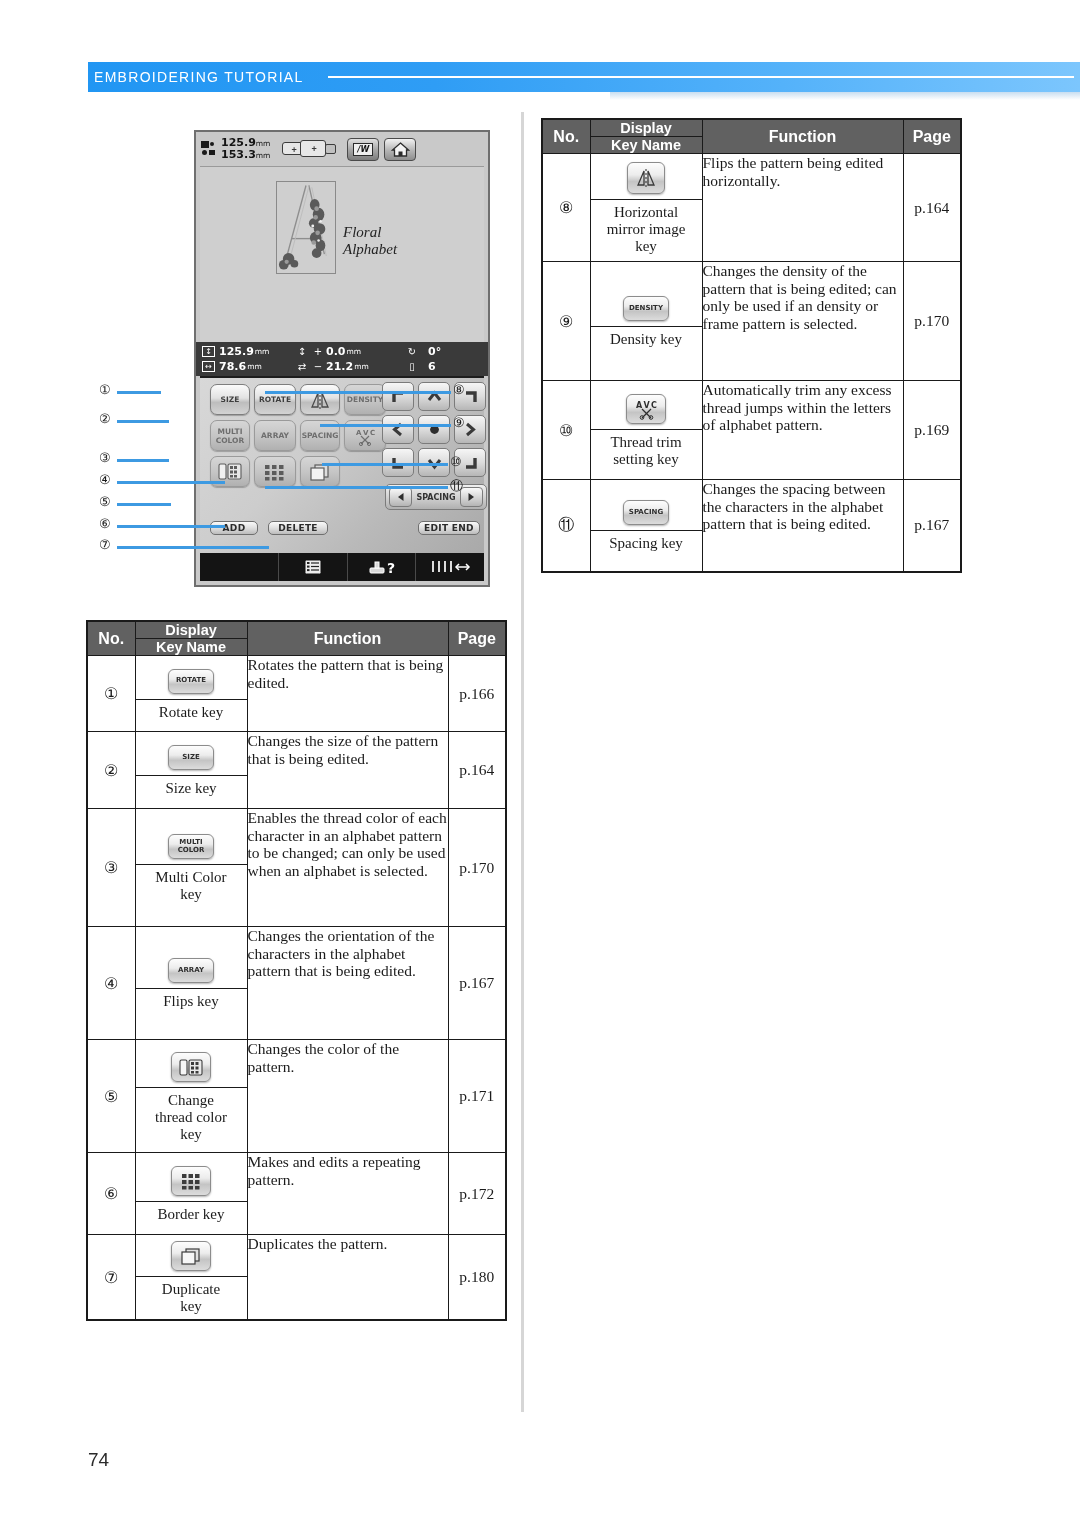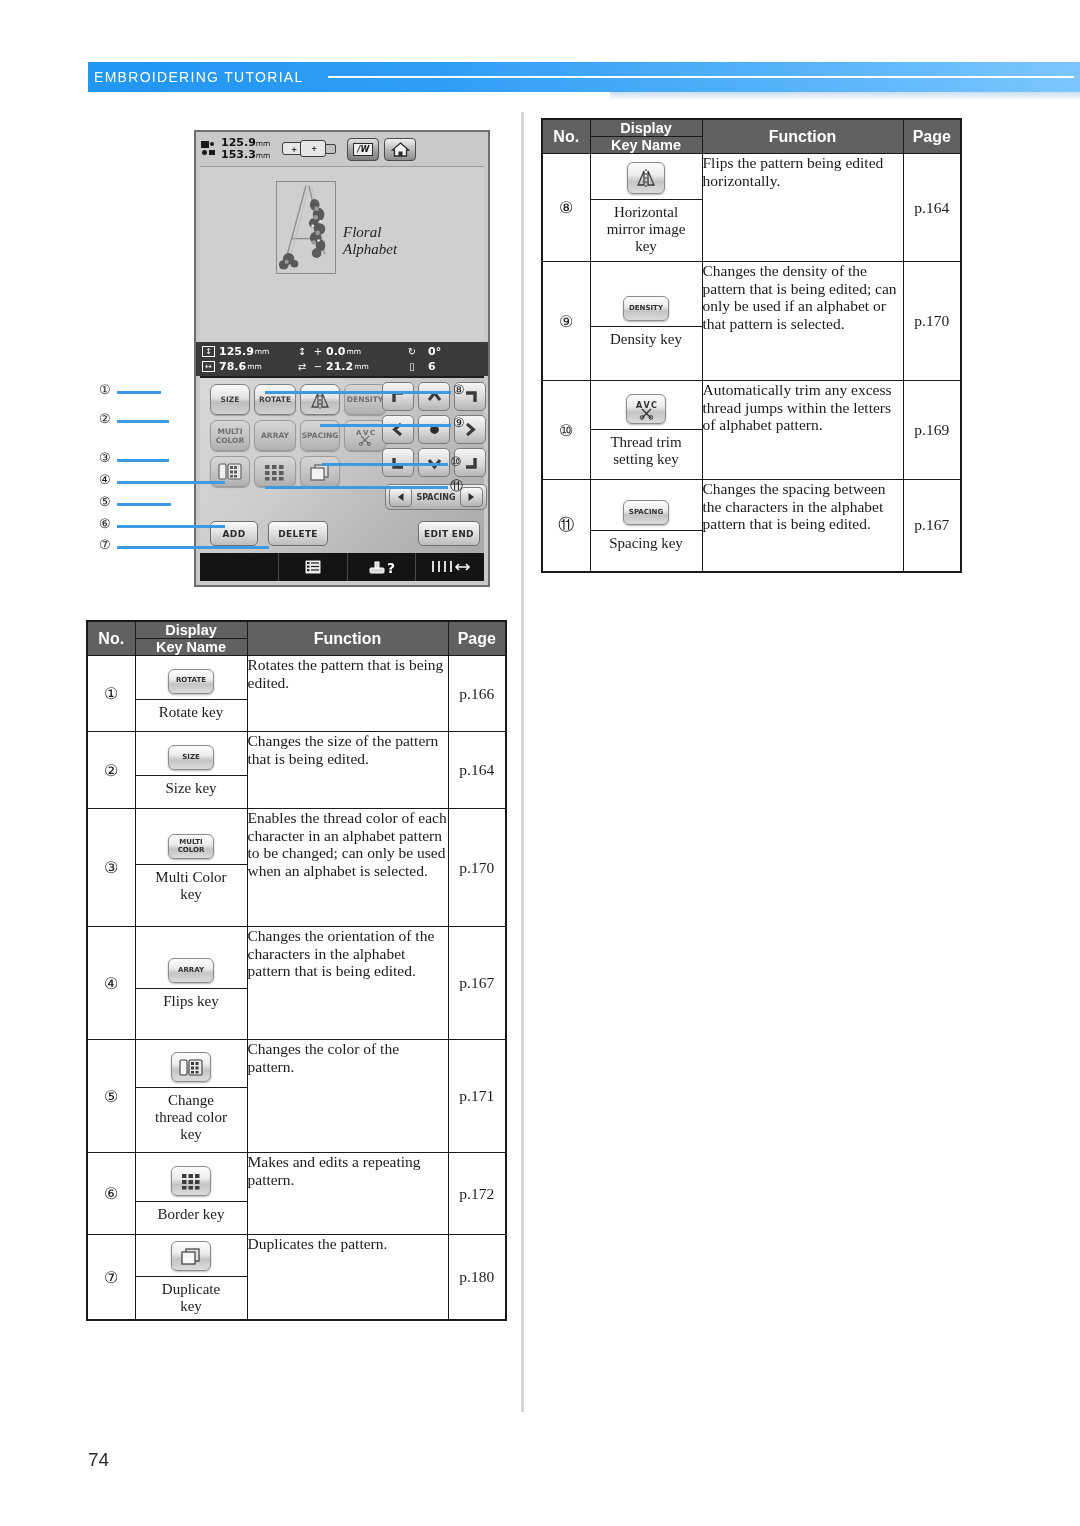--- a/index.html
+++ b/index.html
@@ -154,21 +154,21 @@
   }
   .selarrow {
     width:23px; height:20px; border-radius:4px; border:1.1px solid #7b7b7b;
     background:linear-gradient(to bottom,#fafafa,#d8d8d8 50%,#b4b4b4);
     display:flex; align-items:center; justify-content:center;
   }
   .bottomrow {
     position:absolute; left:0; right:0; bottom:6px; height:26px;
   }
   .bbtn {
-    position:absolute; height:25px; border-radius:5px;
+    position:absolute; height:14px; border-radius:5px;
     border:1.3px solid #6f6f6f;
     background:linear-gradient(to bottom,#fafafa,#e0e0e0 48%,#bcbcbc);
     display:flex; align-items:center; justify-content:center;
     font-size:9px; font-weight:bold; color:#2b2b2b;
     font-family:"DejaVu Sans", sans-serif; letter-spacing:.3px;
   }
   .lcd-taskbar {
     height:28px; background:#141414; display:flex; align-items:stretch;
     margin:0 4px 4px 4px;
   }
@@ -616,21 +616,21 @@
   <tr style="height:119px;">
     <td class="c-no">⑨</td>
     <td class="c-disp">
       <div class="disp-inner">
         <div class="disp-icon">
           <span class="chip w1">DENSITY</span>
         </div>
         <div class="disp-name">Density key</div>
       </div>
     </td>
-    <td class="c-fn">Changes the density of the pattern that is being edited; can only be used if an alphabet or that pattern is selected.</td>
+    <td class="c-fn">Changes the density of the pattern that is being edited; can only be used if an density or frame pattern is selected.</td>
     <td class="c-page">p.170</td>
   </tr>
 
   <tr style="height:99px;">
     <td class="c-no">⑩</td>
     <td class="c-disp">
       <div class="disp-inner">
         <div class="disp-icon">
           <span class="chip w2">
             <svg width="30" height="22" viewBox="0 0 30 22">

